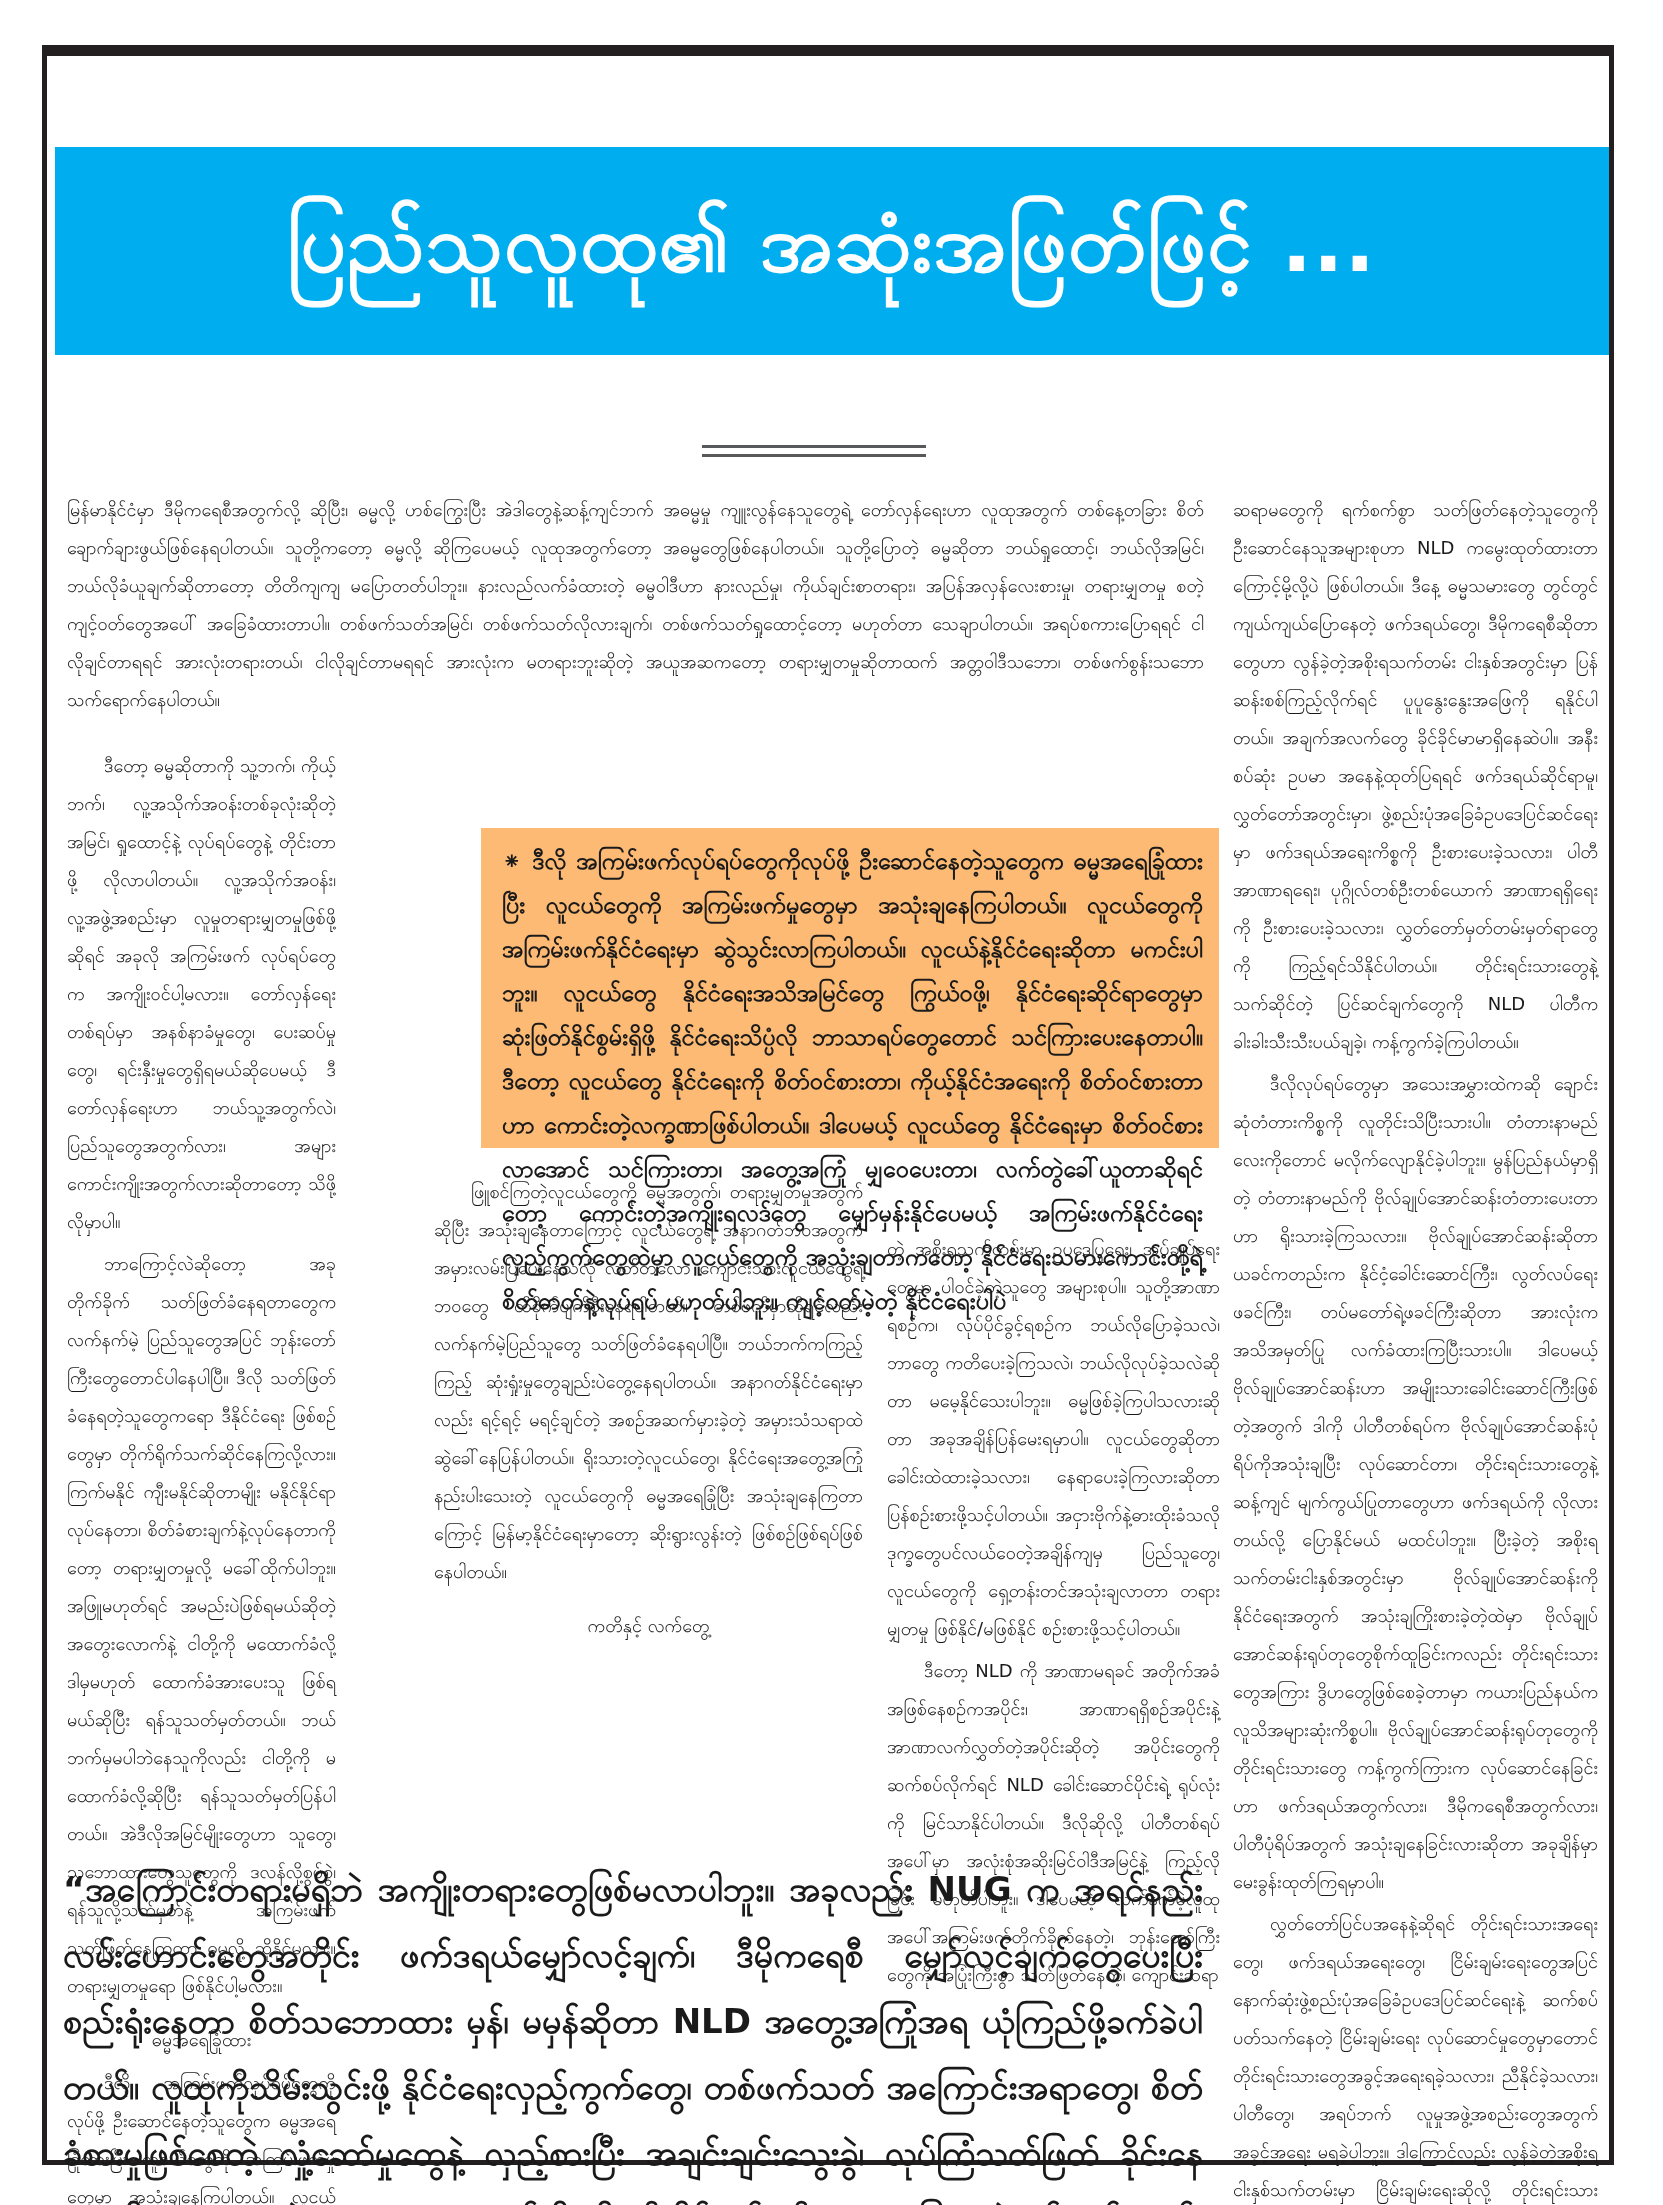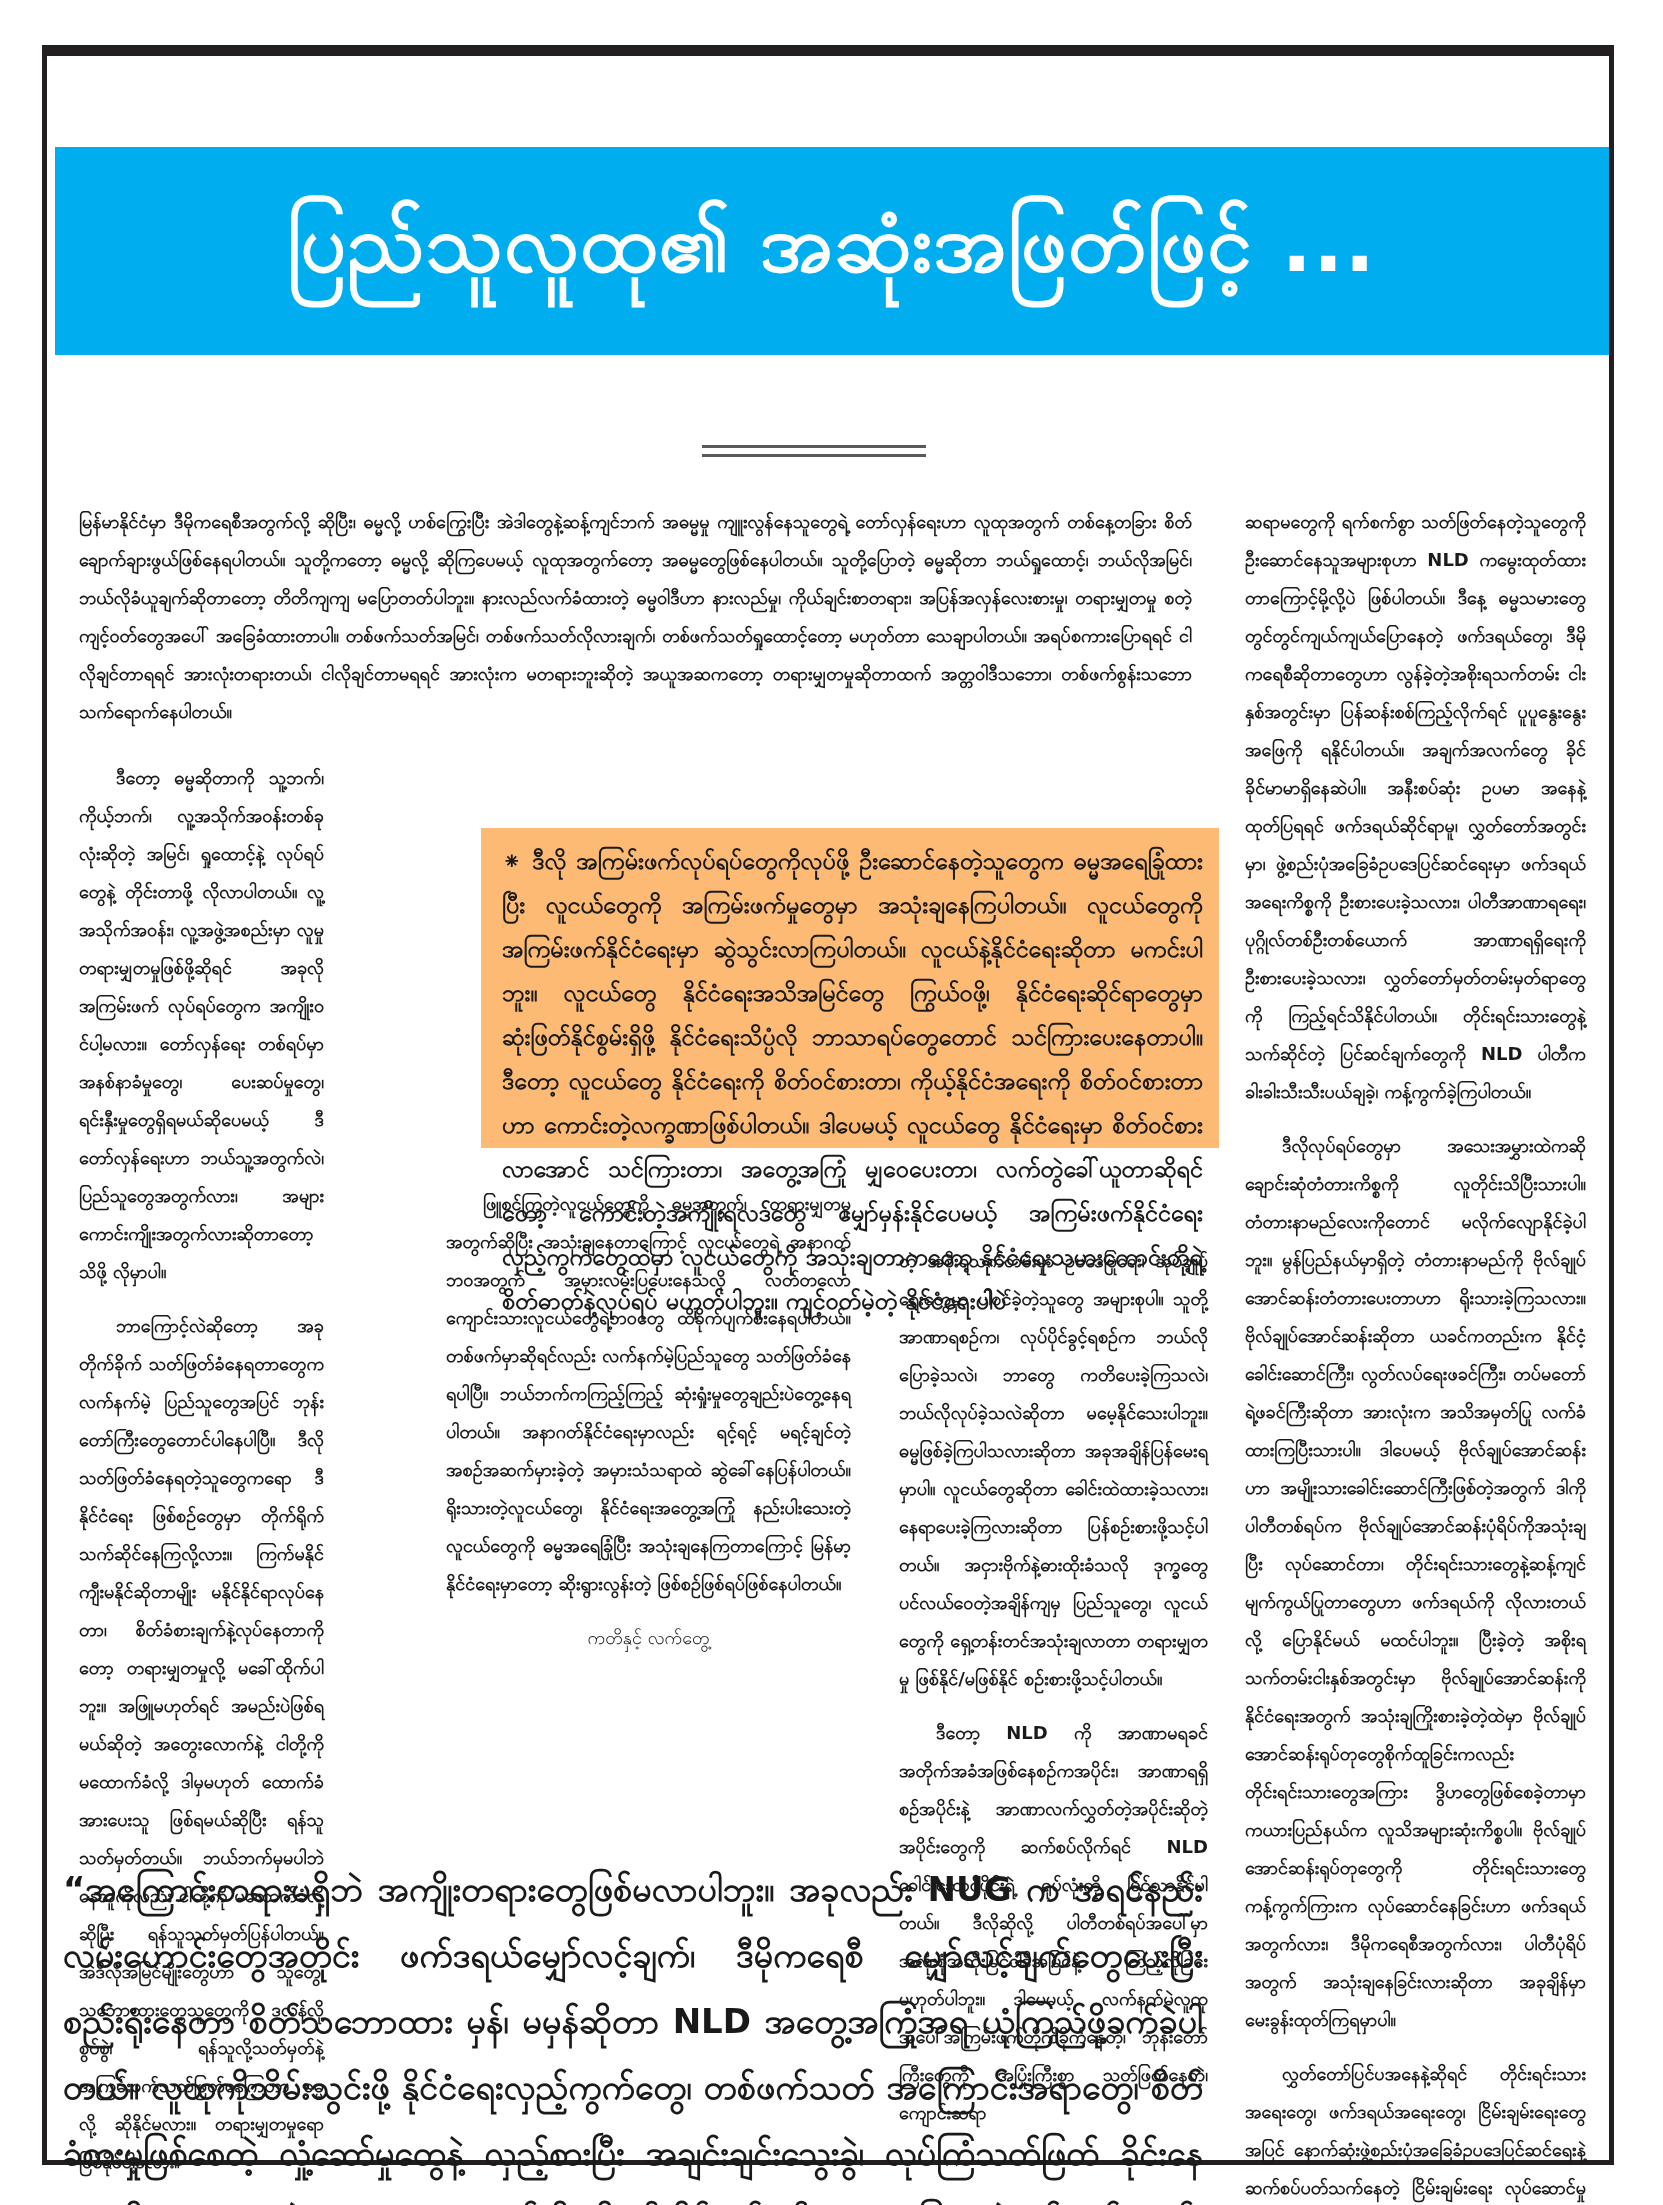--- a/index.html
+++ b/index.html
@@ -21,21 +21,21 @@
   .right-col { left: 1182px; top: 431px; width: 373px; }
   .left-col { left: 16px; top: 687px; width: 277px; }
   .mid1 { left: 383px; top: 1113px; width: 437px; }
   .mid2 { left: 836px; top: 1170px; width: 341px; }
   .pull { position: absolute; left: 434px; top: 772px; width: 738px; height: 320px;
           background: #fdba74; box-sizing: border-box; padding: 10.7px 16px 10.7px 21px; }
   .pull p { margin: 0; font-size: 23.4px; line-height: 44px; font-weight: bold; text-align: justify; }
   .pull .star { font-weight: normal; margin-right: 10.7px; }
   .subhead { text-align: center; font-weight: normal; margin: 16px 0 5.3px; }
   .indent { text-indent: 37px; }
-  p { margin: 16px; font-weight: bold; }
+  p { margin: 4px; }
   .quote { position: absolute; left: 16px; top: 1800px; width: 1140px; font-size: 34px; line-height: 66px;
            font-weight: bold; text-align: justify; }
 </style>
 </head>
 <body>
 
 <div class="frame">
 
   <div class="title-bar">
     <h1>ပြည်သူလူထု၏ အဆုံးအဖြတ်ဖြင့် ...</h1>

